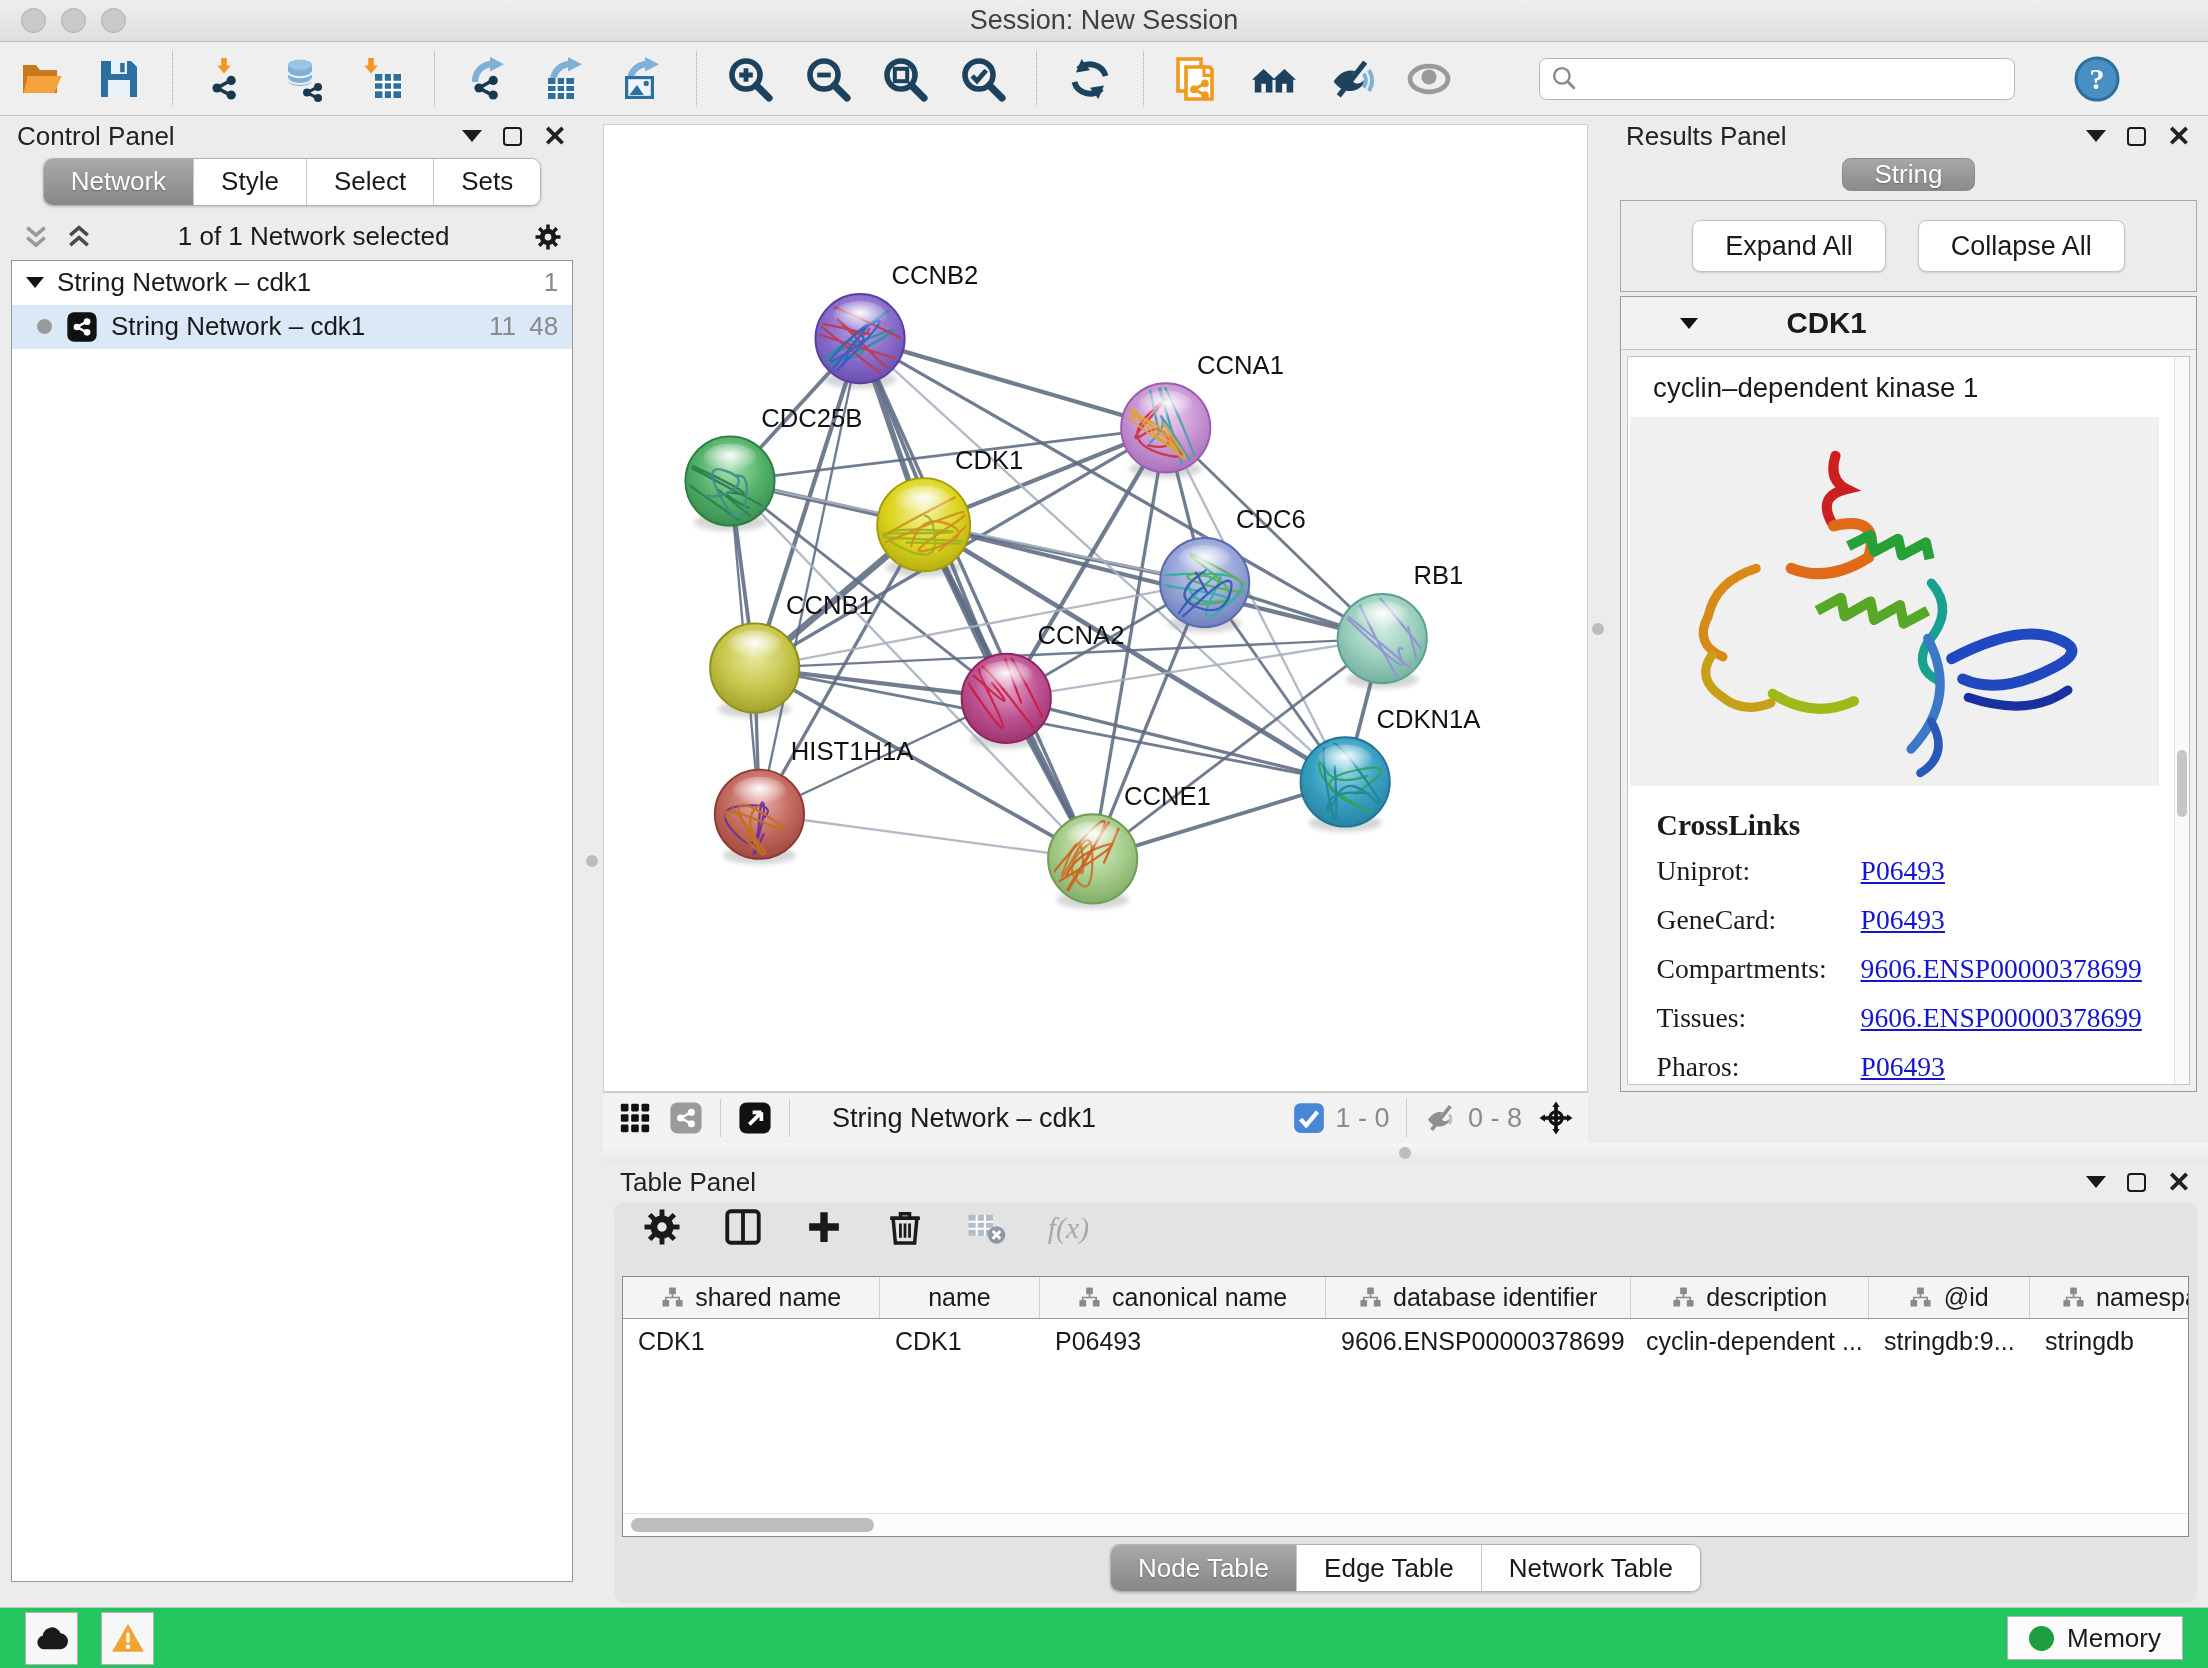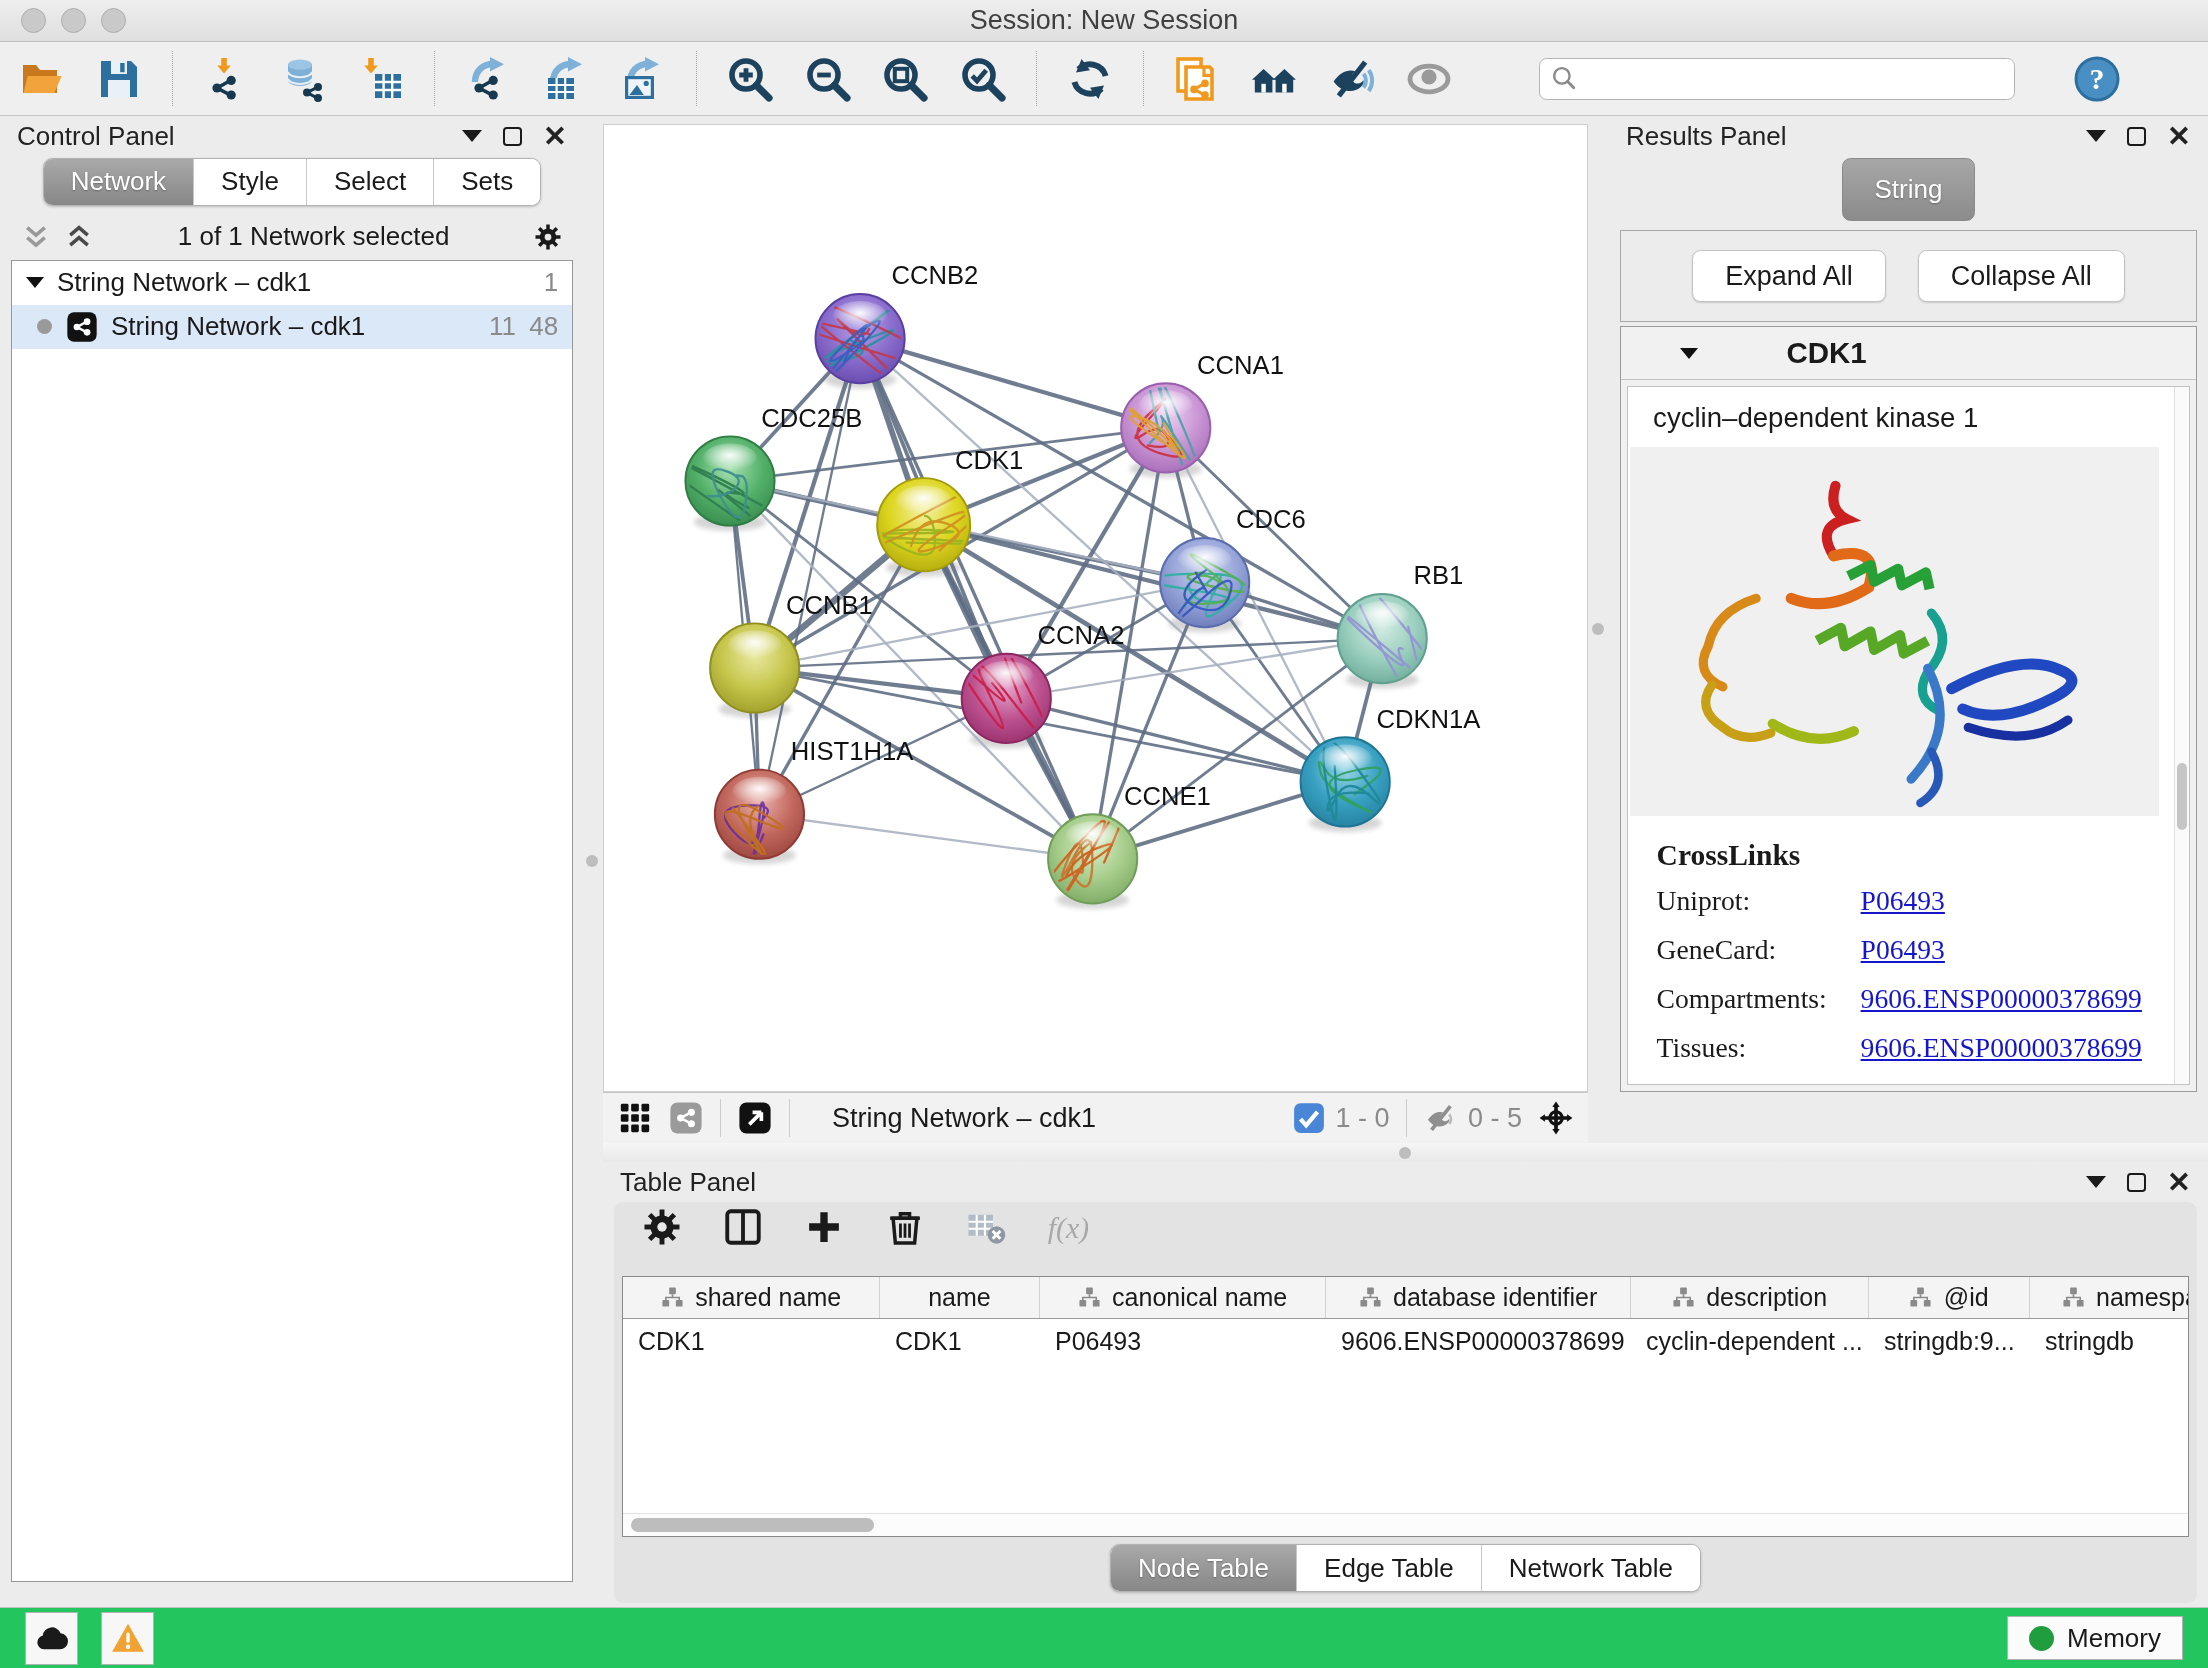--- a/index.html
+++ b/index.html
@@ -75,21 +75,21 @@
   .net-toolbar { height:51px; background:#f2f2f2; border-top:1px solid #c8c8c8; display:flex; align-items:center;
                  gap:17px; padding:0 15px; font-size:27px; }
   .net-toolbar .nt-sep { height:38px; border-left:1px solid #cccccc; }
   .net-toolbar svg { width:34px; height:34px; display:block; }
   .nt-name { margin-left:25px; }
   .nt-counts { color:#8a8a8a; display:flex; align-items:center; gap:9.5px; }
   .nt-right { margin-left:auto; display:flex; align-items:center; gap:17px; }
 
   
   .results-panel { width:599px; display:flex; flex-direction:column; padding:0 11.4px 51px 11.4px; flex:0 0 auto; }
-  .rp-tab { margin:1.9px auto 9.5px; padding:15px 32px; font-size:26px; color:#fff; border-radius:8.6px;
+  .rp-tab { margin:1.9px auto 9.5px; padding:0 32px; font-size:26px; color:#fff; border-radius:8.6px;
             background:linear-gradient(#a7a7a7,#8b8b8b); border:1px solid #8a8a8a; text-shadow:0 1px 1.9px rgba(0,0,0,.3); }
   .rp-buttons-box { border:1.9px solid #a8a8a8; background:#ececec; padding:19px 0; display:flex; justify-content:center; gap:32px; flex:0 0 auto;align-items:flex-end; }
   .rp-btn { background:#fff; border:1px solid #c2c2c2; border-radius:8.6px; padding:9.5px 32px; font-size:27px;
             box-shadow:0 1px 1.9px rgba(0,0,0,.15); white-space:nowrap; }
   .rp-section { margin-top:3.8px; border:1.9px solid #9a9a9a; background:#f0f0f0; flex:1; display:flex; flex-direction:column; min-height:0; }
   .rp-sec-header { height:53px; display:flex; align-items:center; background:#f1f1f1; border-bottom:1px solid #c4c4c4; flex:0 0 auto; }
   .rp-sec-header .tri-sm { margin-left:59px; }
   .rp-gene { font-size:29.5px; font-weight:bold; margin-left:88px; }
   .rp-content { margin:5.7px; border:1px solid #c2c2c2; background:#fff; flex:1; position:relative; overflow:hidden; }
   .rp-desc { font-size:27.6px; padding:15px 7.6px 9.5px 25px; }
@@ -643,21 +643,21 @@
               </span>
               <span class="nt-sep"></span>
               <span class="nt-counts">
                 <span style="width: 34px; height: 34px; display: inline-block;">
                     <svg viewBox="0 0 24 24" xmlns="http://www.w3.org/2000/svg" style="width: 100%; height: 100%;">
                       <path d="M2.8 13.2c3.2-4.6 7.4-6.4 11-5-1.2.5-2 1.6-2 3 0 1.7 1.4 3.1 3.1 3.1 1.2 0 2.3-.7 2.8-1.8.5 1.2-.2 2.6-1.6 3.8-3.6 3-9.6 2.1-13.3-3.1z" fill="#8f8f8f"></path>
                       <path d="M18.6 3.6L5.4 20.4" stroke="#8f8f8f" stroke-width="2.6"></path>
                       <path d="M17.8 9.4a5.5 5.5 0 0 1 0 6.8" stroke="#bdbdbd" stroke-width="2" fill="none"></path>
                     </svg>
                   </span>
-                <span>0 - 5</span>
+                <span>0 - 8</span>
               </span>
               <span style="width: 34px; height: 34px; display: inline-block;">
                   <svg viewBox="0 0 24 24" xmlns="http://www.w3.org/2000/svg" style="width: 100%; height: 100%;">
                     <path d="M12 3.4v17.2M3.4 12h17.2" stroke="#111" stroke-width="2.6"></path>
                     <polygon points="12,0.4 9.4,4.2 14.6,4.2" fill="#111"></polygon>
                     <polygon points="12,23.6 9.4,19.8 14.6,19.8" fill="#111"></polygon>
                     <polygon points="0.4,12 4.2,9.4 4.2,14.6" fill="#111"></polygon>
                     <polygon points="23.6,12 19.8,9.4 19.8,14.6" fill="#111"></polygon>
                     <circle cx="12" cy="12" r="4.4" fill="none" stroke="#111" stroke-width="2.2"></circle>
                   </svg>

